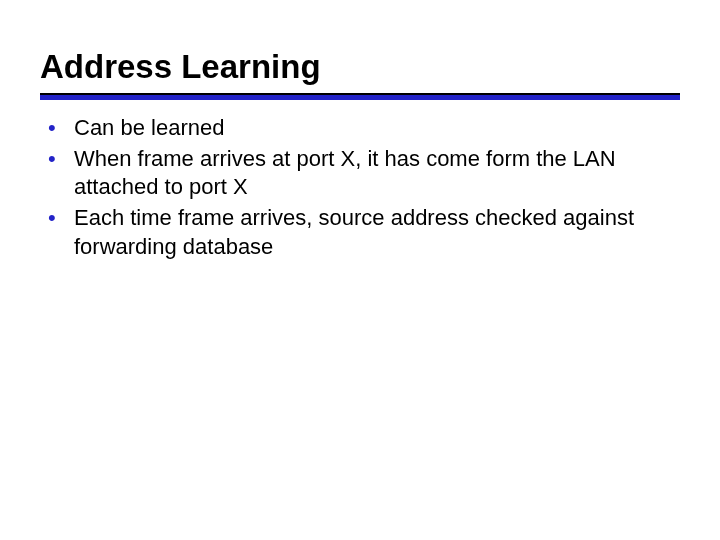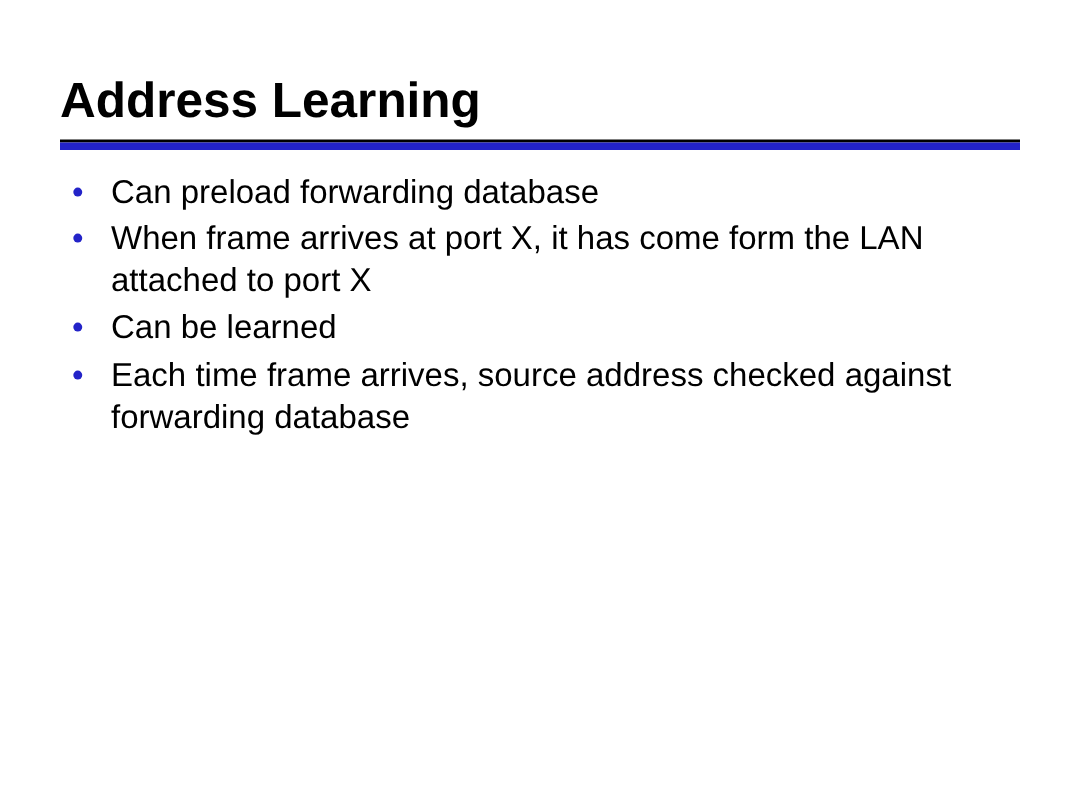--- a/index.html
+++ b/index.html
@@ -56,18 +56,17 @@
   }
 </style>
 </head>
 <body>
 
 <div class="slide">
   <h1 class="title">Address Learning</h1>
   <div class="rule-black"></div>
   <div class="rule-blue"></div>
   <ul class="bullets">
-    <li>Can preload forwarding database</li>
+    <li>Can be learned</li>
     <li>When frame arrives at port X, it has come form the LAN attached to port X</li>
-    <li>Can be learned</li>
     <li>Each time frame arrives, source address checked against forwarding database</li>
   </ul>
 </div>
 
 </body></html>

